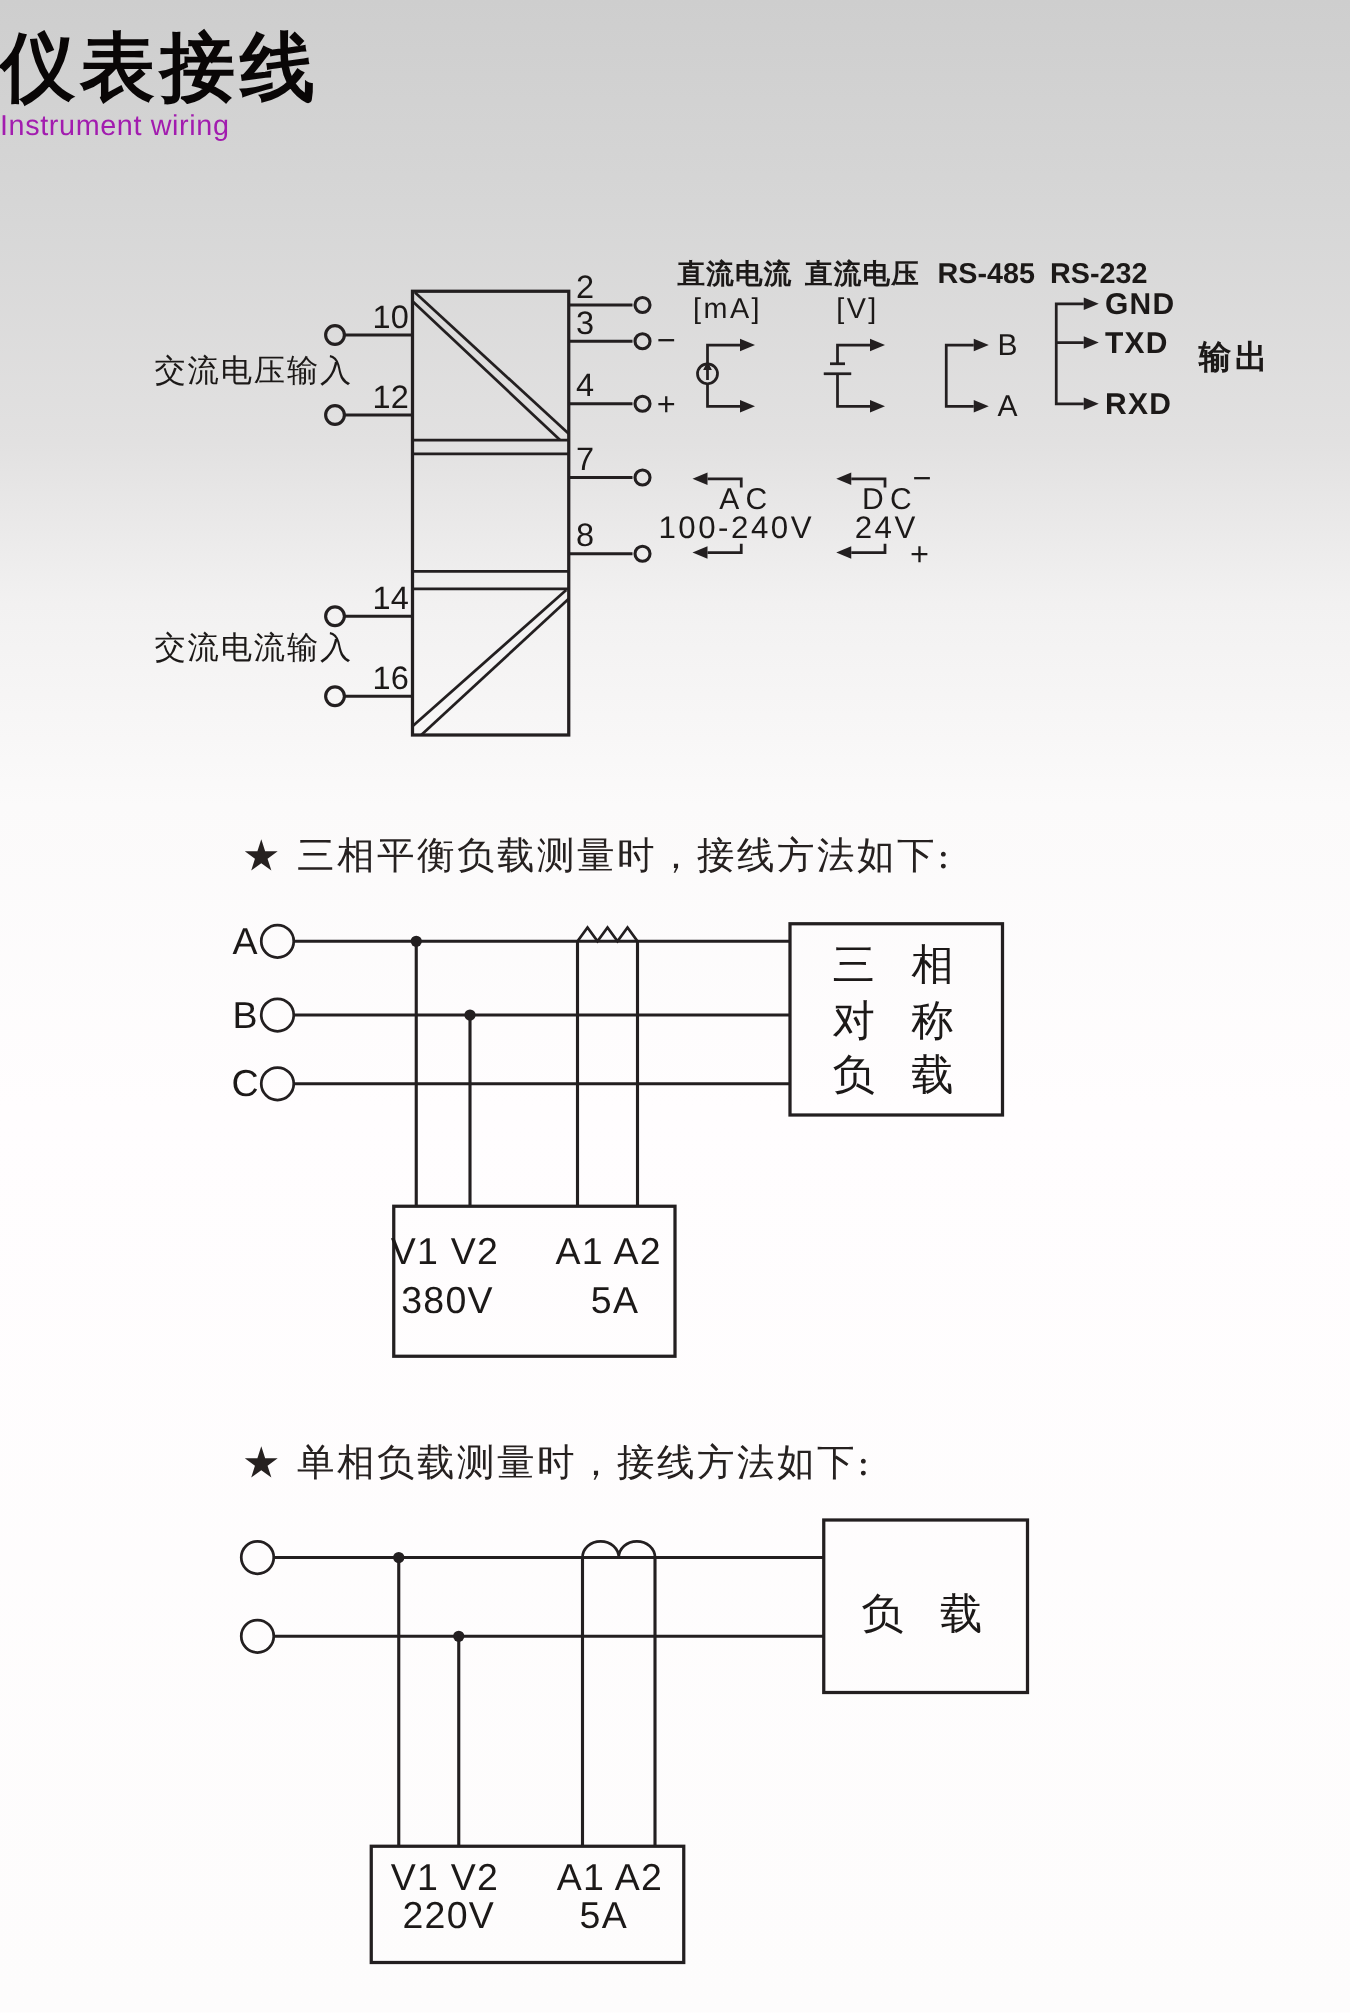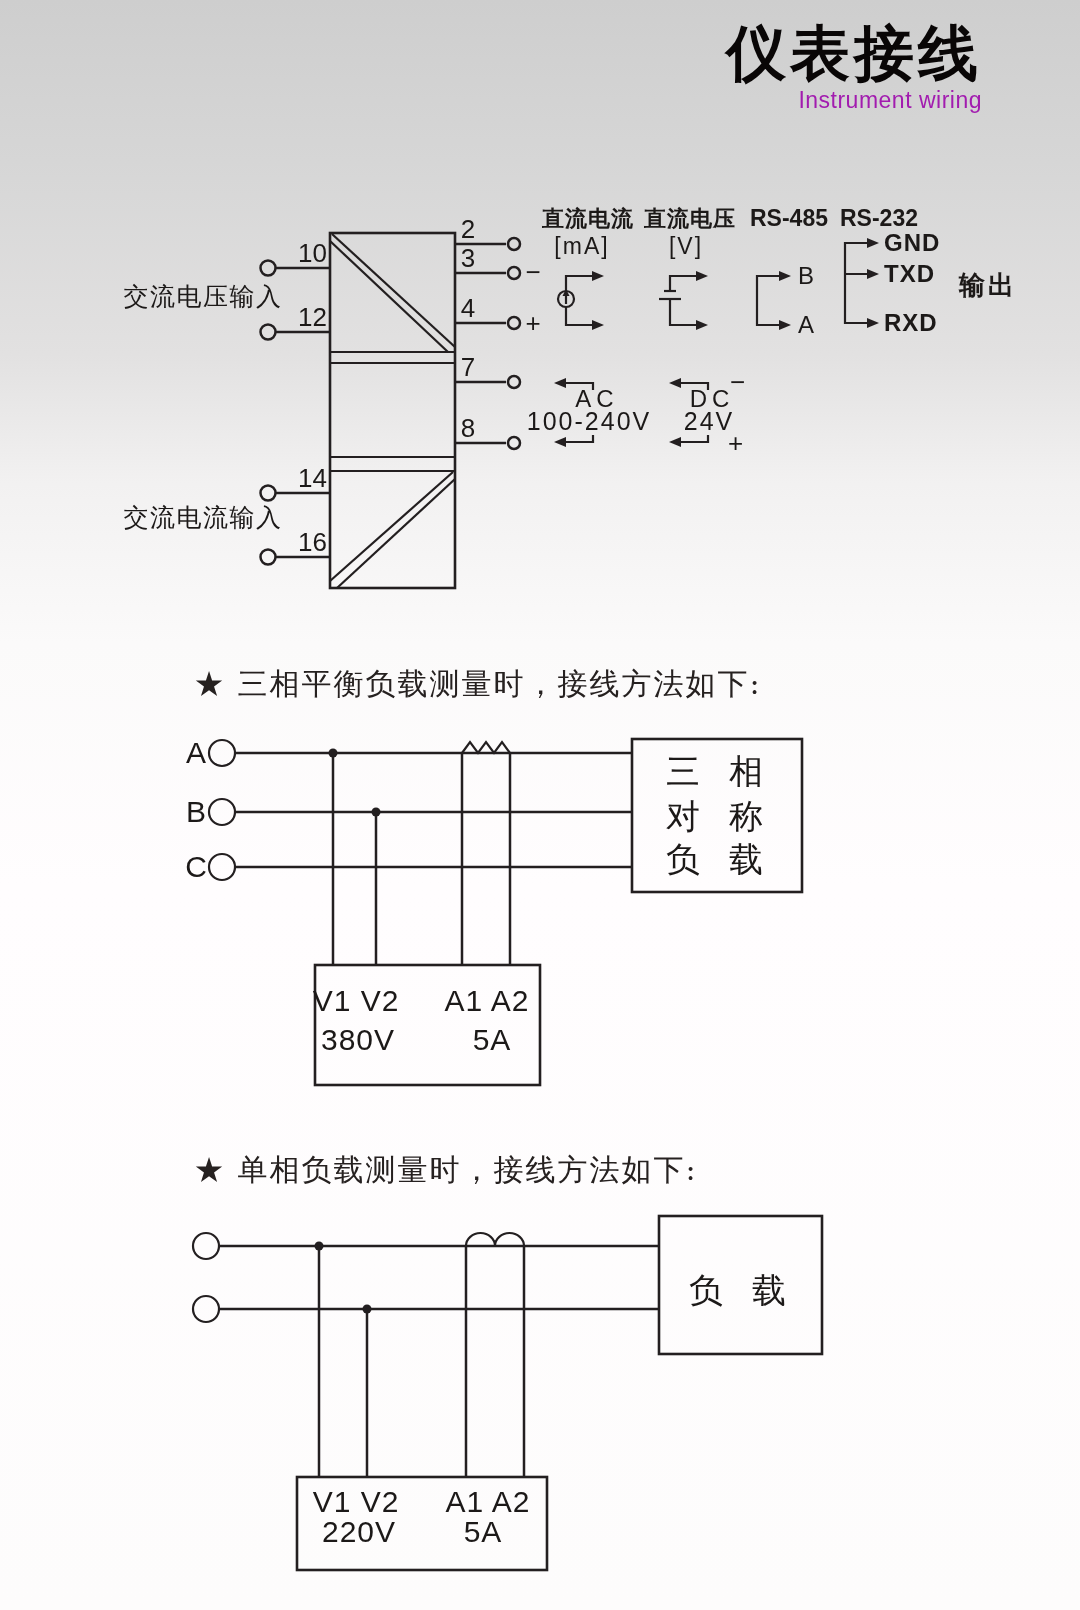--- a/index.html
+++ b/index.html
@@ -3,21 +3,21 @@
 <meta charset="utf-8">
 <style>
   html,body{margin:0;padding:0;}
   body{
     width:1080px;height:1610px;
     font-family:"Liberation Sans",sans-serif;
     background:linear-gradient(180deg,#cecece 0%,#d6d6d6 10%,#e2e1e1 22%,#f2f1f1 30%,#fbfafa 40%,#fffdfe 55%,#fdfcfc 100%);
     position:relative;overflow:hidden;color:#1c1918;
   }
   .page{position:absolute;inset:0;}
-  header{position:absolute;top:0;left:0;width:982px;text-align:right;}
+  header{position:absolute;top:0;left:0;width:982px;text-align:left;}
   h1{
     margin:14px 0 0 0;font-size:60px;font-weight:bold;letter-spacing:4px;
     font-family:"Liberation Sans",sans-serif;color:#090606;
   }
   .subtitle{font-size:23px;margin-top:-8px;color:#a21caf;letter-spacing:0.5px;}
   svg{position:absolute;left:0;}
   svg text{font-family:"Liberation Sans",sans-serif;fill:#1c1918;}
   .w{stroke:#231f20;stroke-width:2.5;fill:none;}
   .w2{stroke:#231f20;stroke-width:2.2;fill:none;}
   .bx{stroke:#231f20;stroke-width:2.6;fill:none;}

